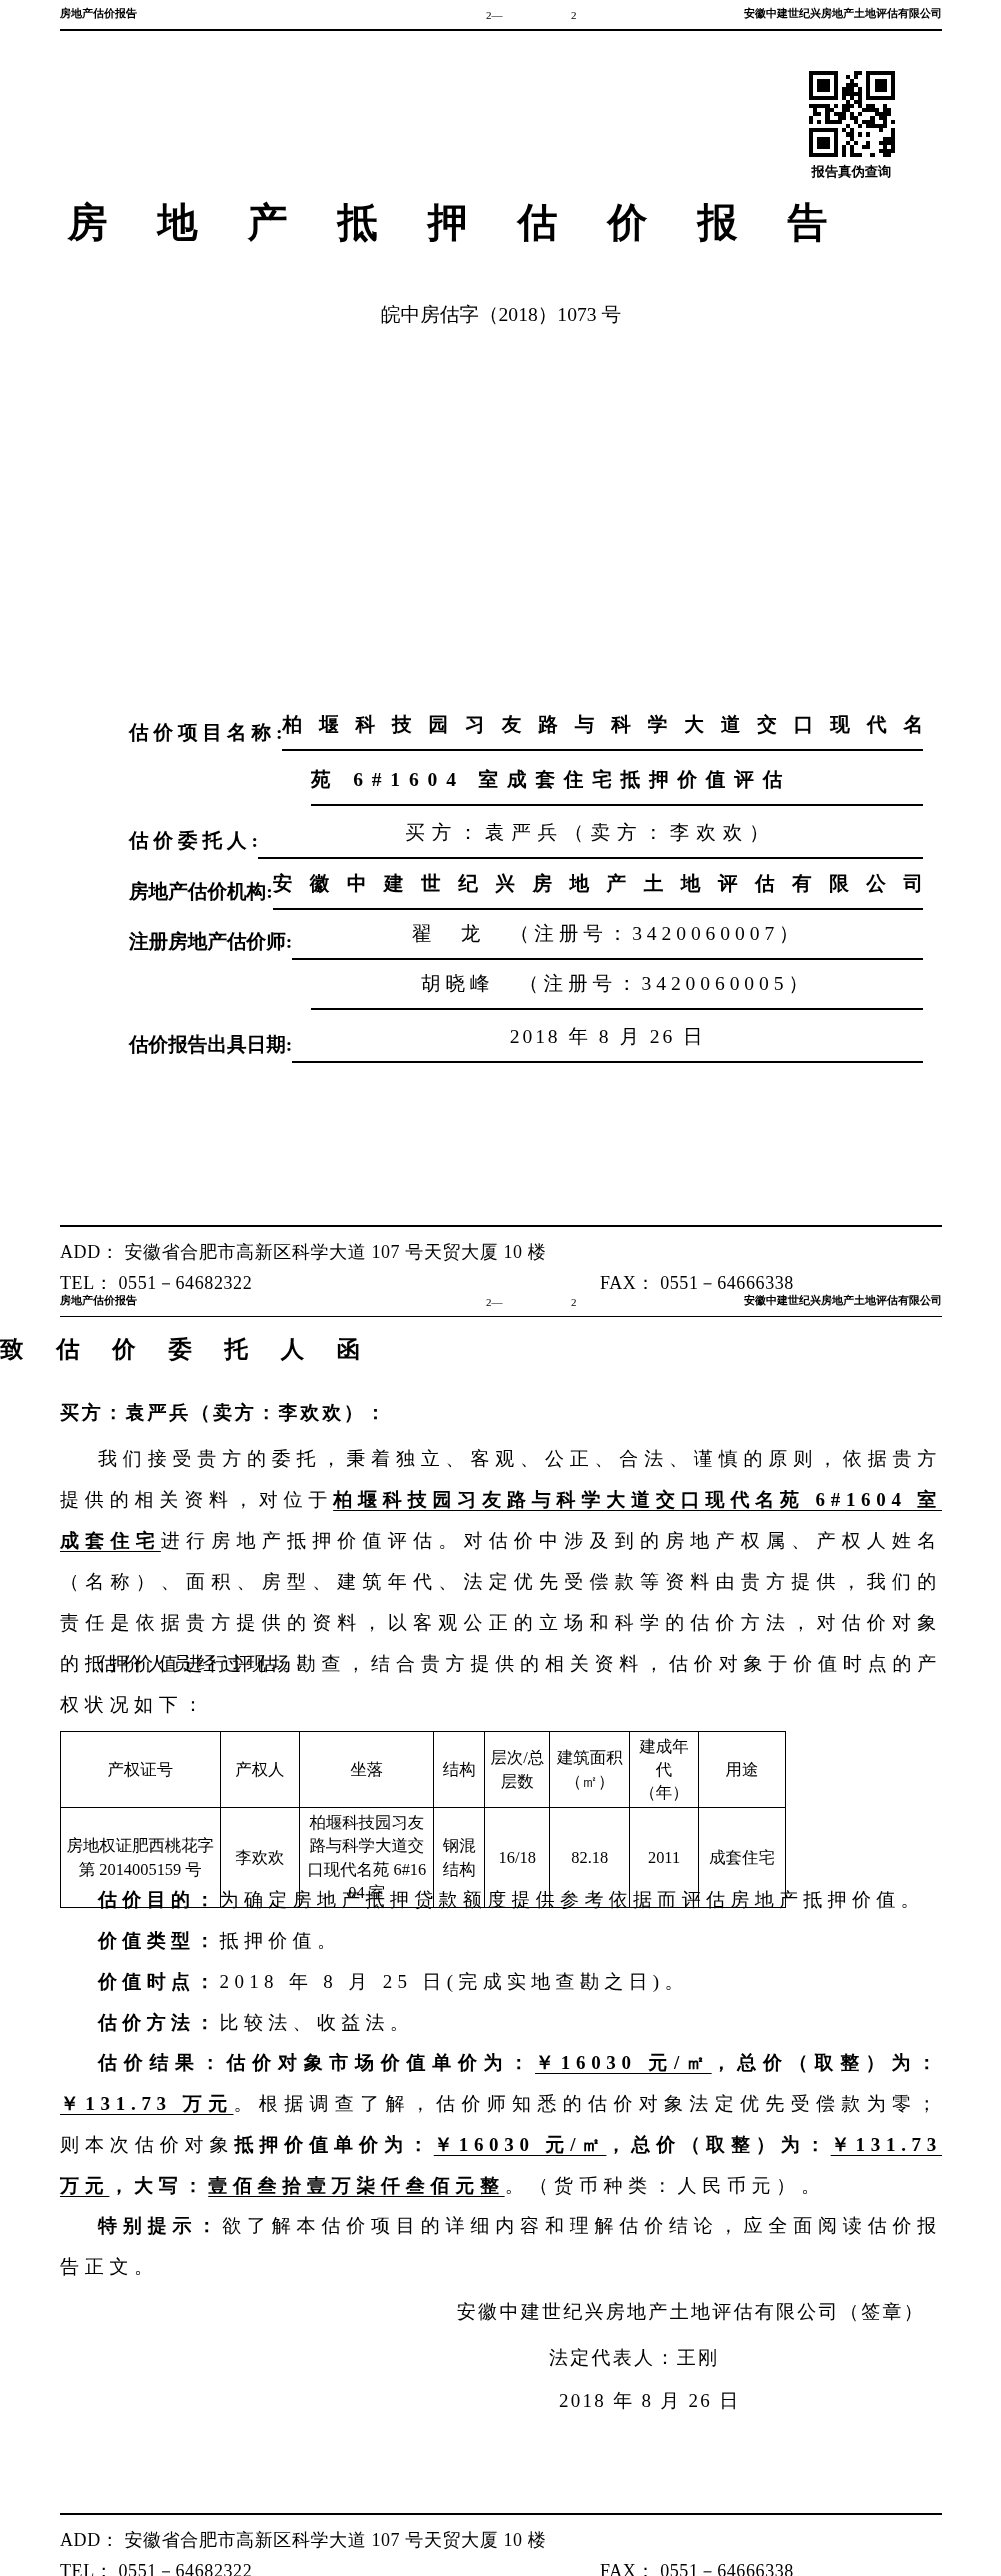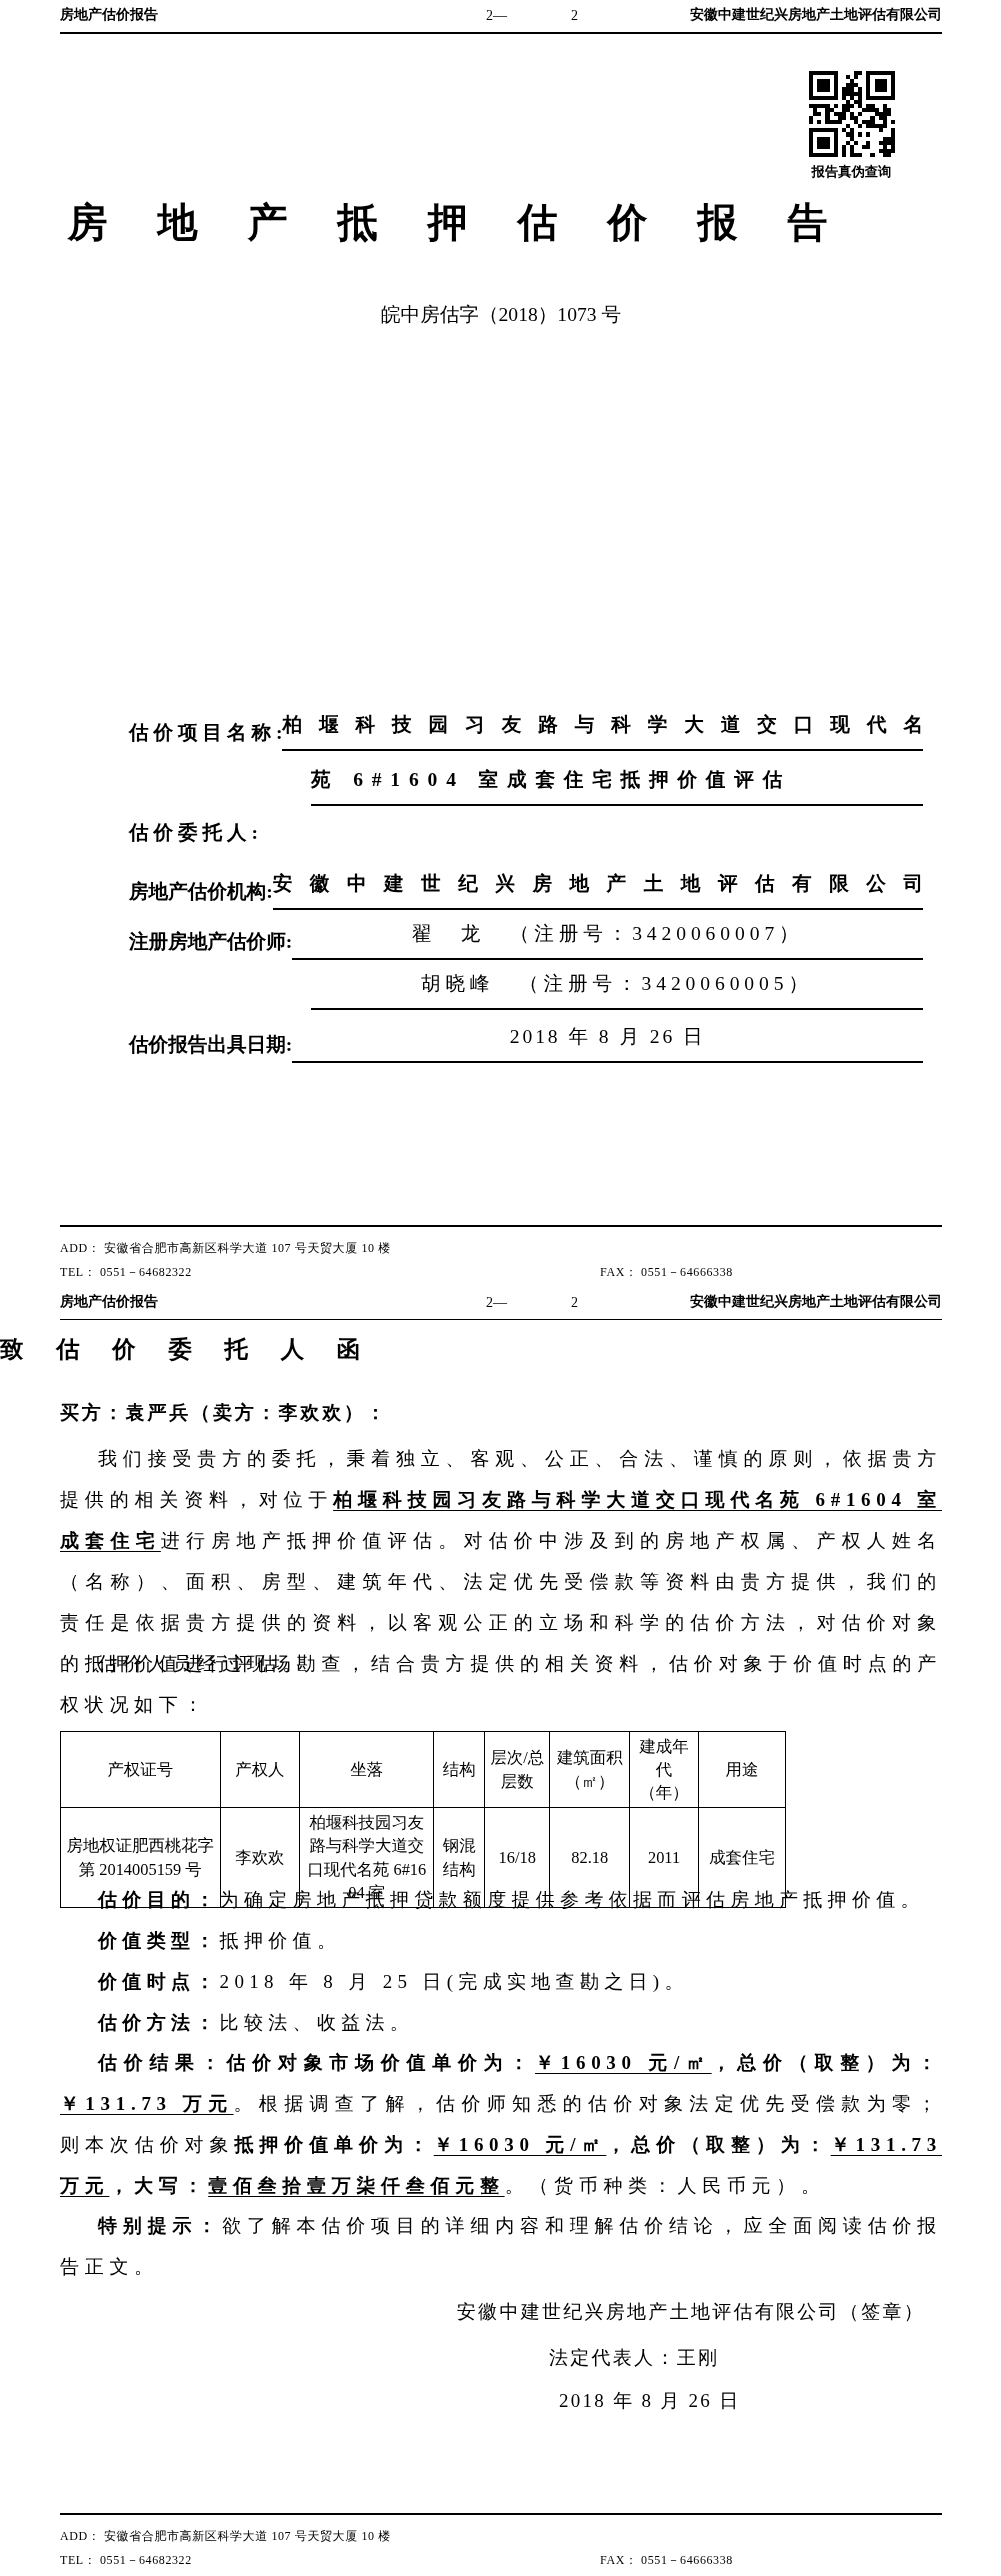--- a/index.html
+++ b/index.html
@@ -3,29 +3,29 @@
 <meta charset="utf-8">
 <style>
   html,body{margin:0;padding:0;background:#fff;}
   .page{position:relative;width:1002px;height:2576px;background:#fff;color:#000;
         font-family:"Liberation Serif","DejaVu Serif",serif;overflow:hidden;}
   .b{font-weight:bold;}
   .u{text-decoration:underline;text-decoration-thickness:1.3px;text-underline-offset:4.4px;}
 
   
   .runhead{position:absolute;left:60px;right:60px;display:flex;align-items:flex-end;
-           font-size:14px;font-weight:bold;border-bottom:2.5px solid #000;padding-bottom:7.6px;}
+           font-size:11px;font-weight:bold;border-bottom:2.5px solid #000;padding-bottom:7.6px;}
   .runhead .mid1{position:absolute;left:426px;font-weight:normal;}
   .runhead .mid2{position:absolute;left:511px;font-weight:normal;}
   .runhead .right{margin-left:auto;}
   .runhead.thin{border-bottom-width:1.9px;}
 
   
   .runfoot{position:absolute;left:60px;right:60px;border-top:2.5px solid #000;padding-top:12.6px;
-           font-size:12px;letter-spacing:0.6px;}
+           font-size:18px;letter-spacing:0.6px;}
   .runfoot .line2{position:relative;margin-top:7.6px;}
   .runfoot .fax{position:absolute;left:540px;top:0;}
 
   
   .qr{position:absolute;left:807px;top:69px;width:90px;height:90px;}
   .qr-caption{position:absolute;left:789px;top:163px;width:125px;text-align:center;
               font-size:13.3px;font-weight:bold;}
   .main-title{position:absolute;left:0;top:201px;width:890px;text-align:center;
               font-size:40px;line-height:44px;font-weight:bold;letter-spacing:0.5em;padding-left:25px;box-sizing:border-box;}
   .doc-no{position:absolute;left:0;top:302px;width:1002px;text-align:center;font-size:19.6px;line-height:25px;}
@@ -86,20 +86,21 @@
   <div class="frow" style="top:712px;">
     <span class="lab">估 价 项 目 名 称 :</span>
     <span class="val just b">柏堰科技园习友路与科学大道交口现代名</span>
   </div>
   <div class="frow" style="top:767px;justify-content:flex-end;">
     <span class="lab" style="width:182px;"></span>
     <span class="val b sp0">苑 6#1604 室成套住宅抵押价值评估</span>
   </div>
   <div class="frow" style="top:820px;">
     <span class="lab">估 价 委 托 人 :</span>
+    <span class="val ctr sp1">买方：袁严兵（卖方：李欢欢）</span>
   </div>
   <div class="frow" style="top:871px;">
     <span class="lab">房地产估价机构:</span>
     <span class="val just b">安徽中建世纪兴房地产土地评估有限公司</span>
   </div>
   <div class="frow" style="top:921px;">
     <span class="lab">注册房地产估价师:</span>
     <span class="val ctr sp2">翟　龙　（注册号：3420060007）</span>
   </div>
   <div class="frow" style="top:971px;">

